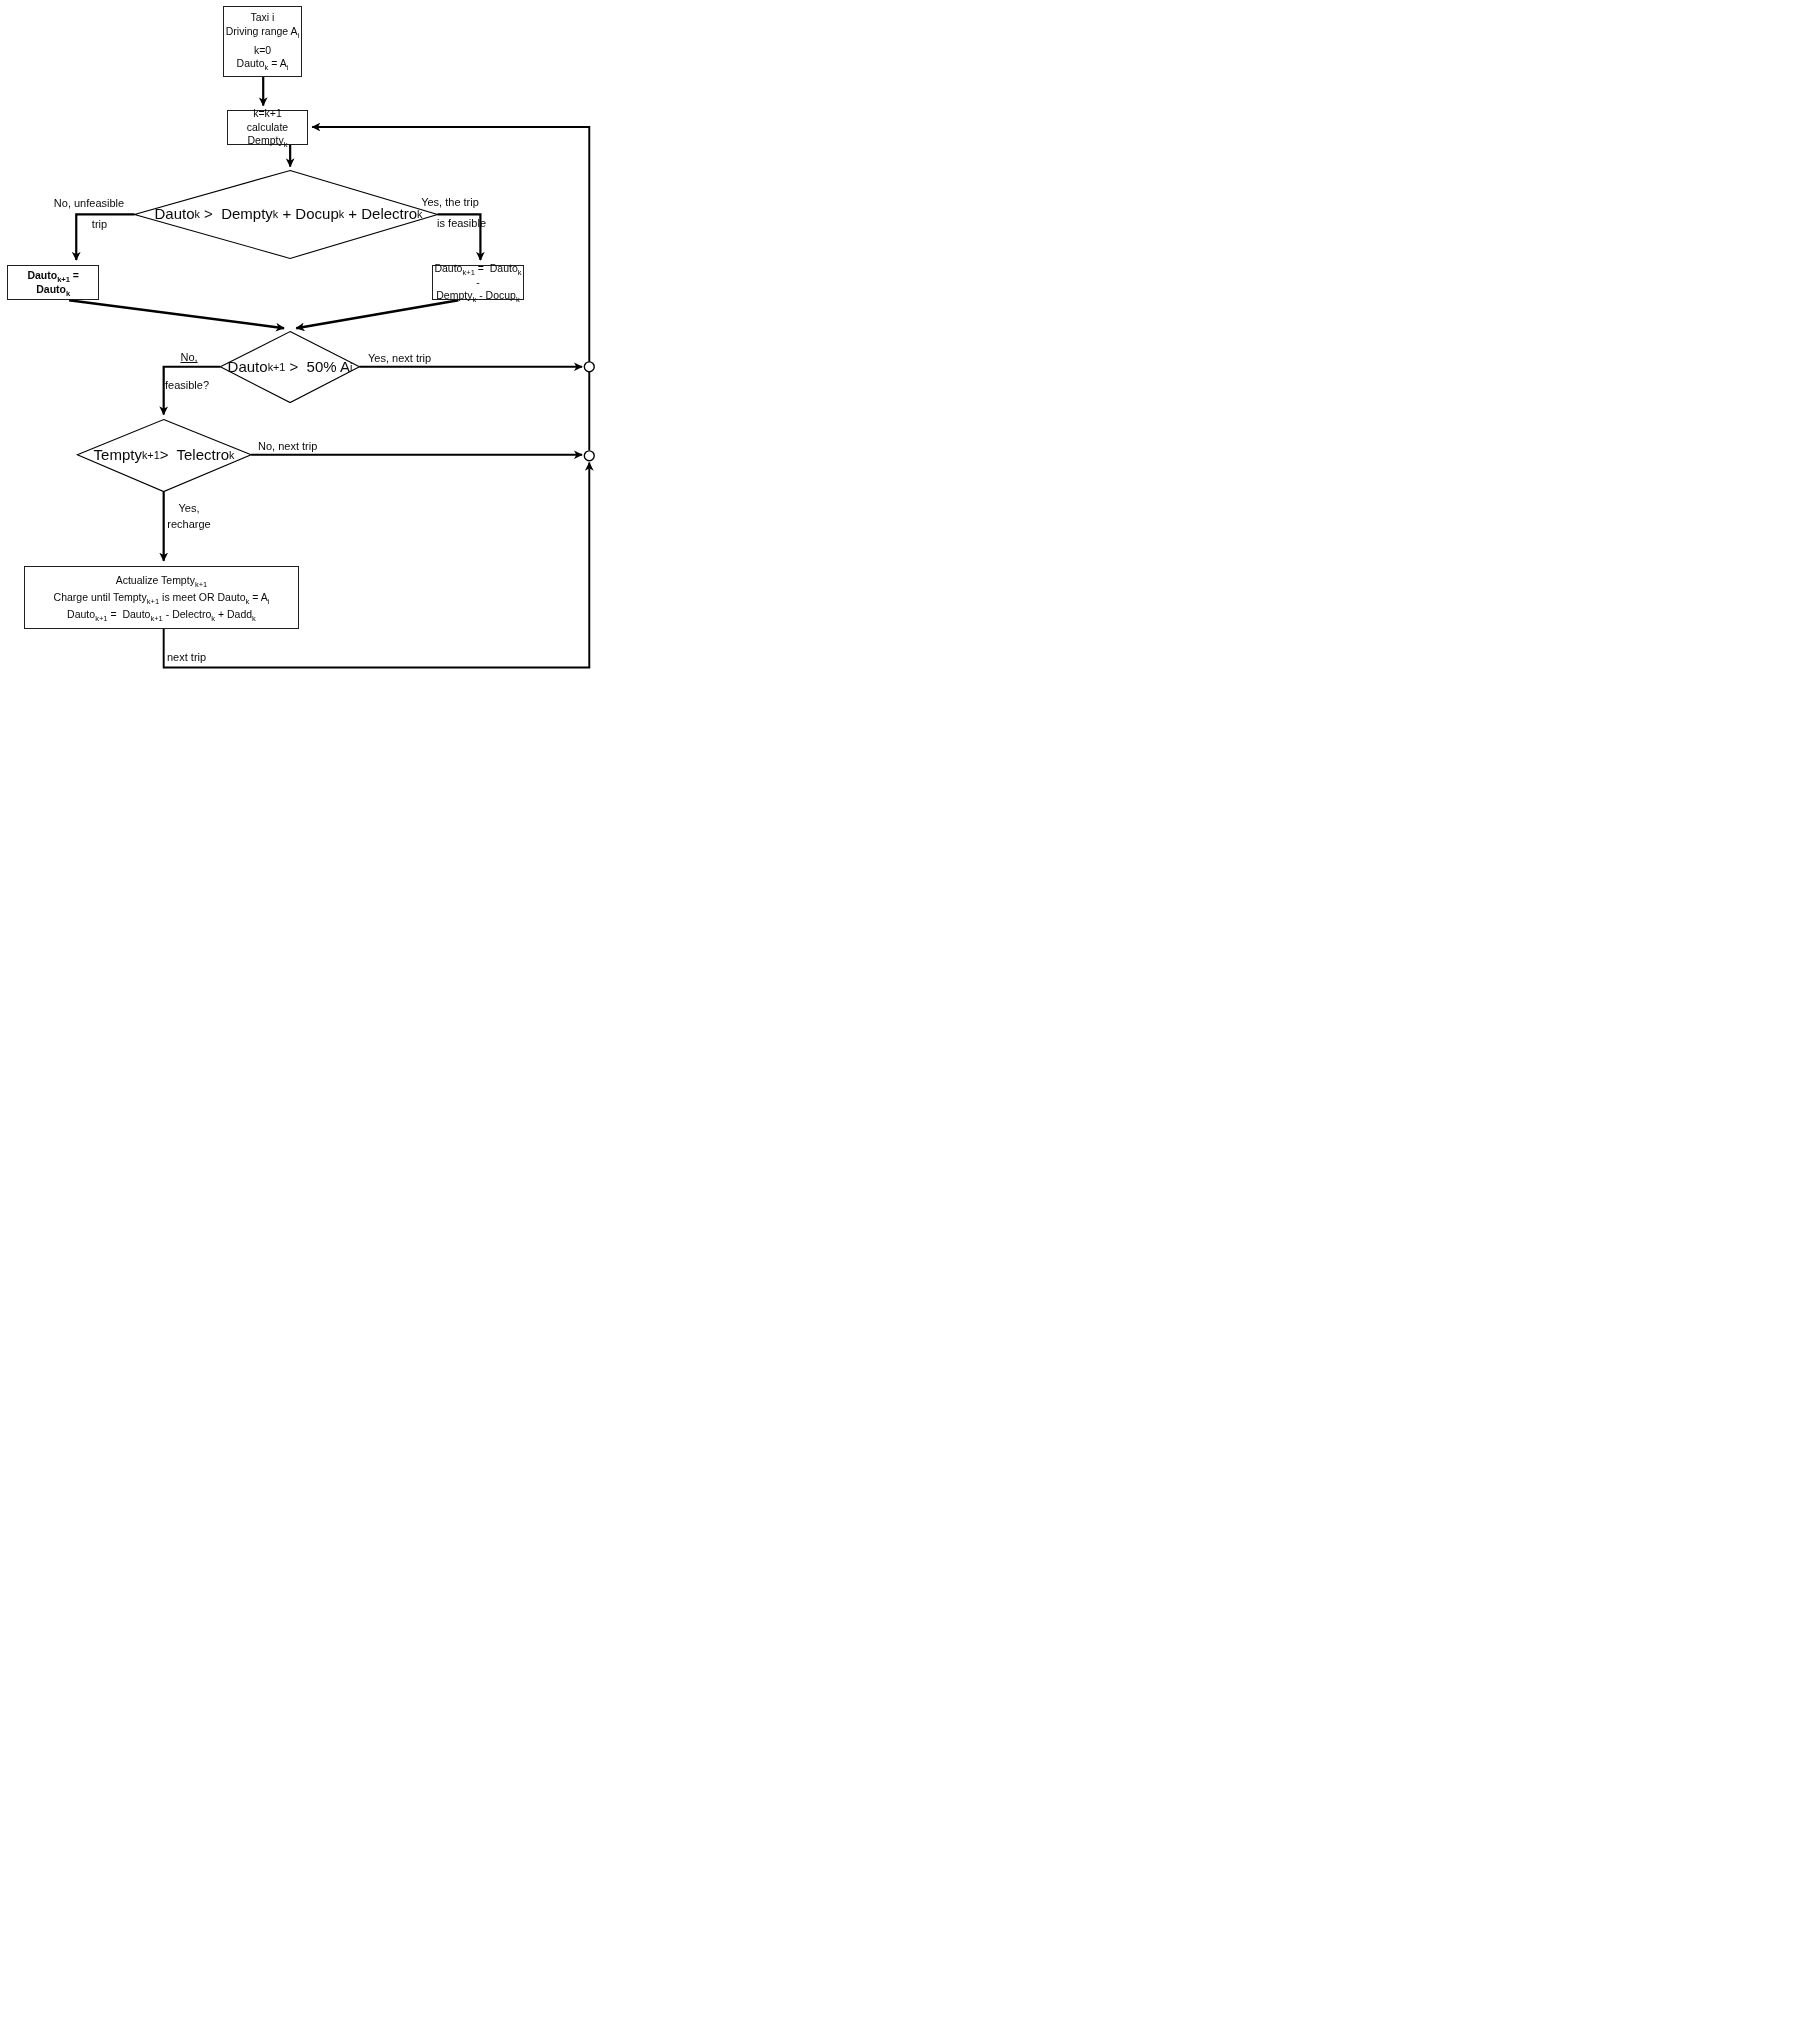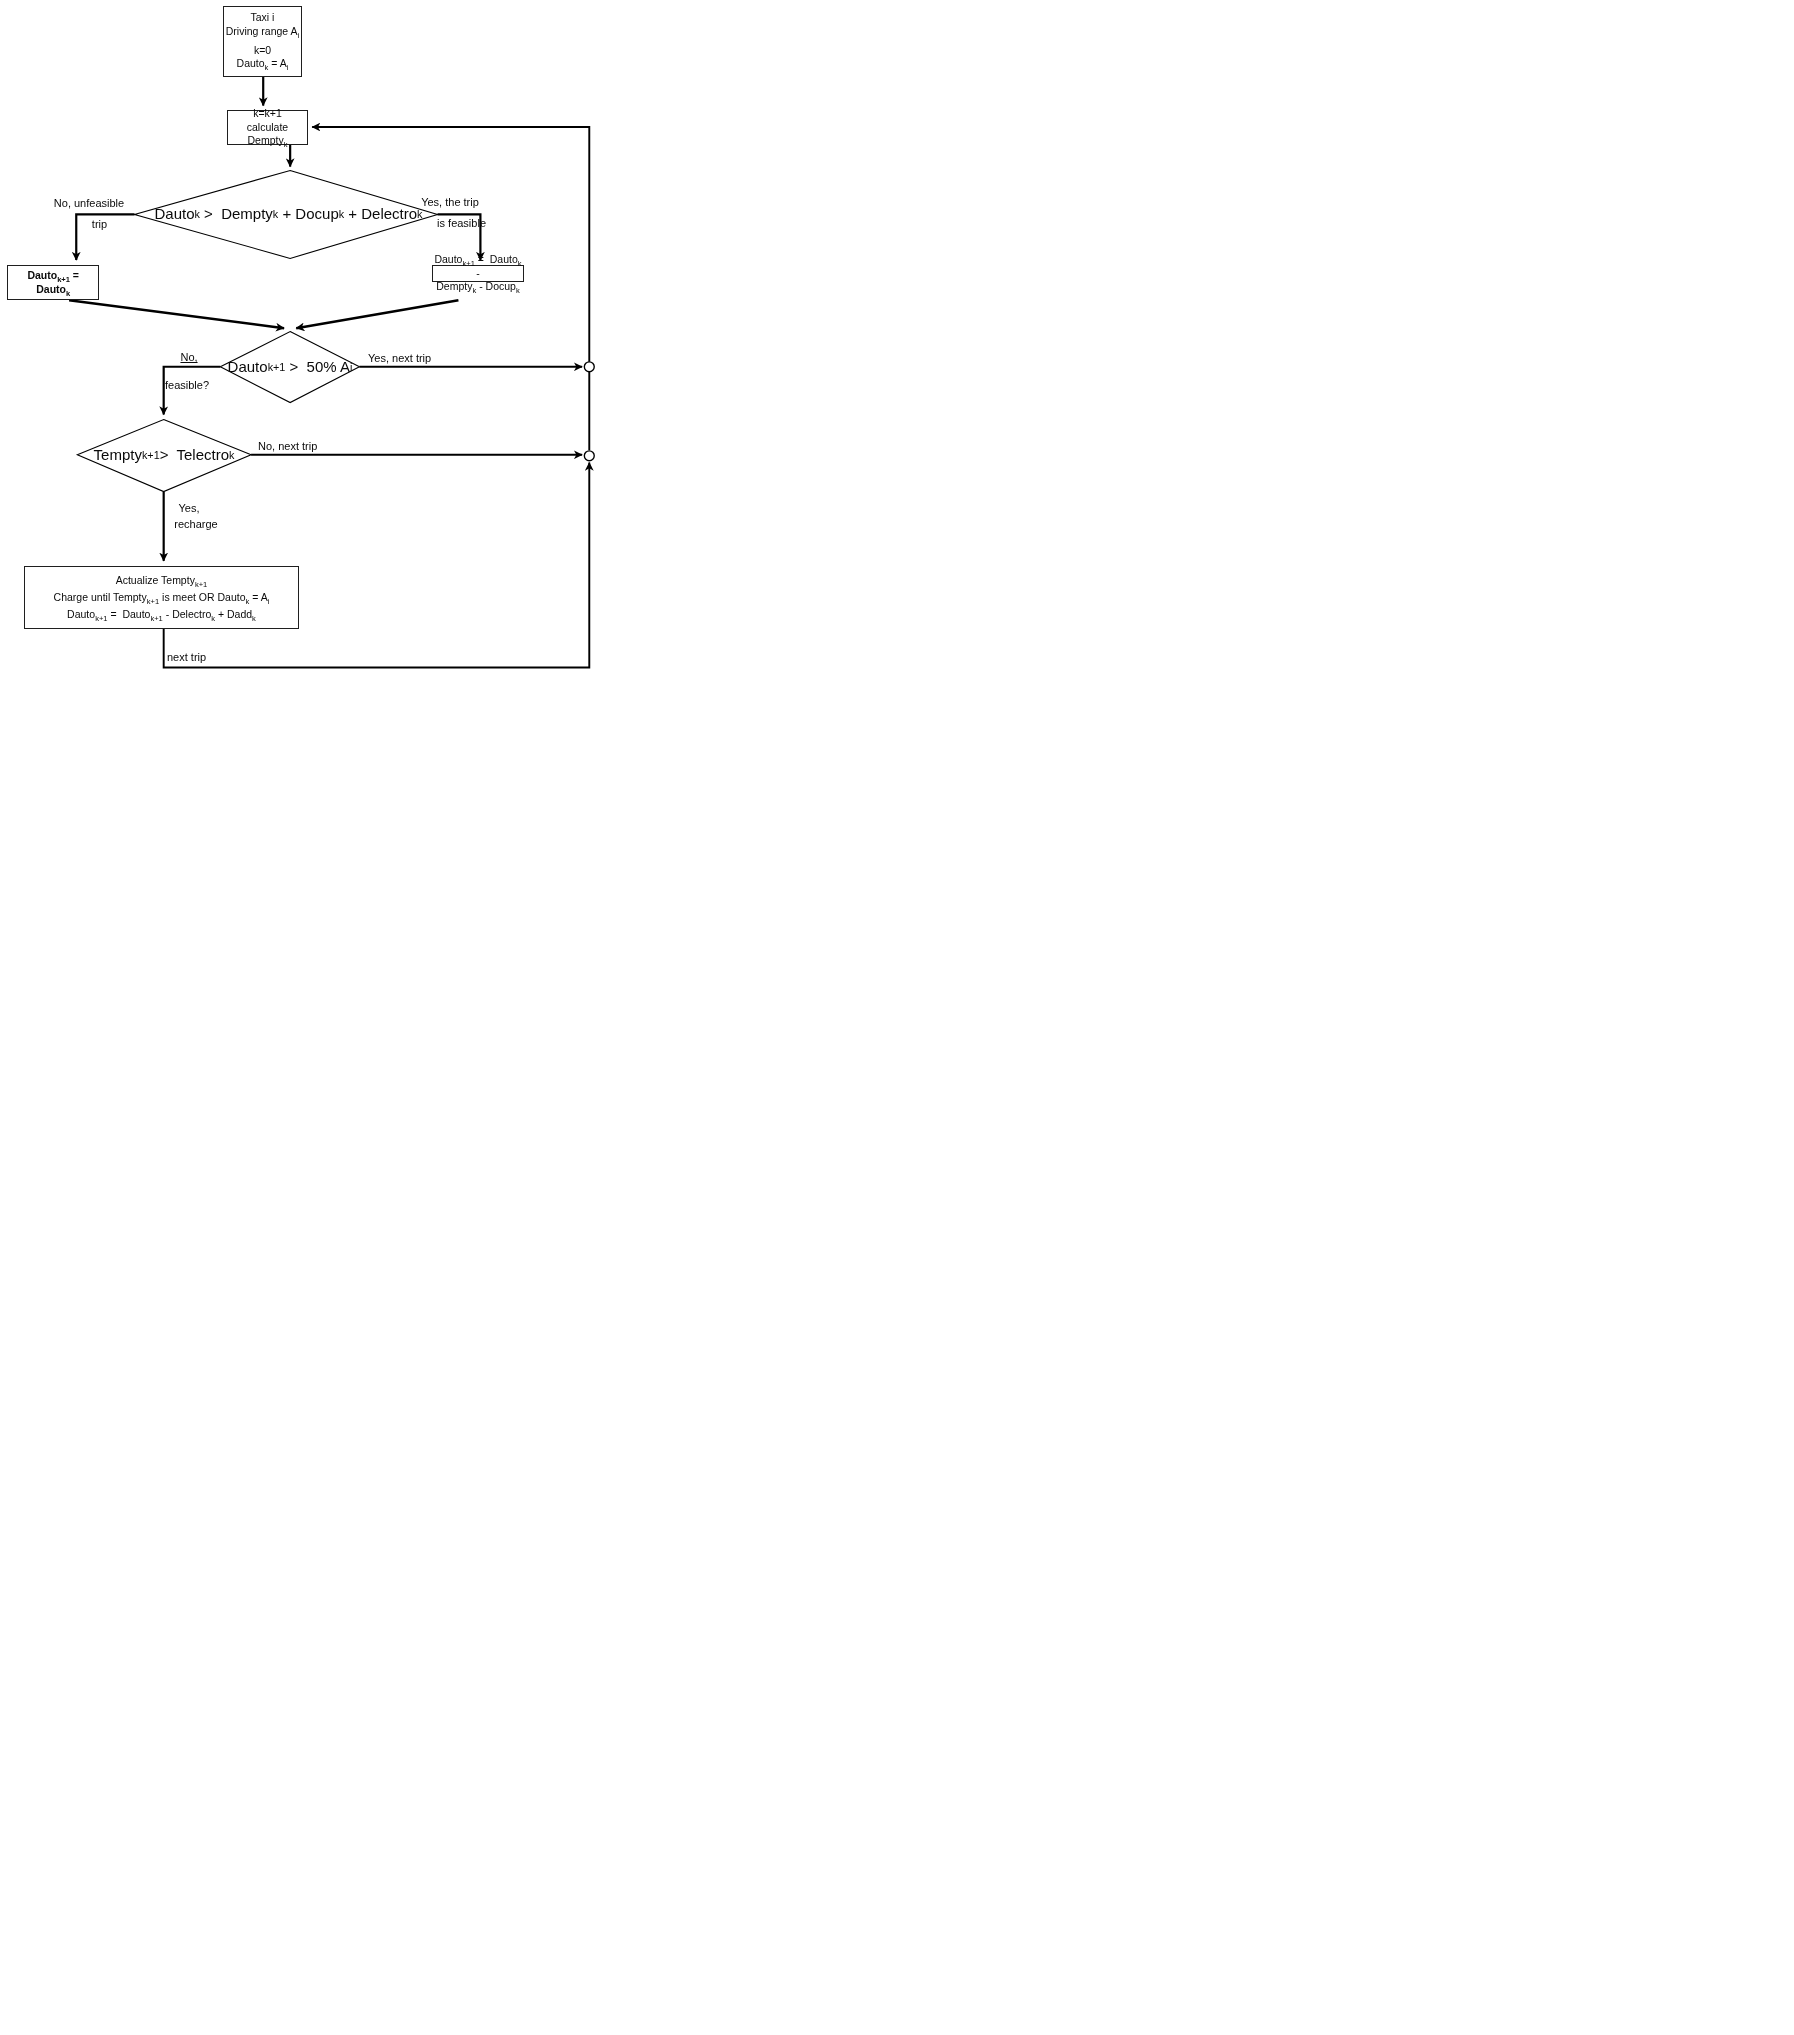--- a/index.html
+++ b/index.html
@@ -94,21 +94,21 @@
 
   <div class="node" style="left:227px;top:110px;width:81px;height:35px;">
     <div class="ln">k=k+1</div>
     <div class="ln">calculate Dempty<sub>k</sub></div>
   </div>
 
   <div class="node" style="left:7.2px;top:265px;width:92px;height:35px;font-weight:bold;">
     <div class="ln">Dauto<sub>k+1</sub> =  Dauto<sub>k</sub></div>
   </div>
 
-  <div class="node" style="left:432px;top:265px;width:92px;height:17px;">
+  <div class="node" style="left:432px;top:265px;width:92px;height:35px;">
     <div class="ln">Dauto<sub>k+1</sub> =  Dauto<sub>k</sub> -</div>
     <div class="ln">Dempty<sub>k</sub> - Docup<sub>k</sub></div>
   </div>
 
   <div class="node" style="left:24px;top:566px;width:275px;height:63px;line-height:17px;">
     <div class="ln">Actualize Tempty<sub>k+1</sub></div>
     <div class="ln">Charge until Tempty<sub>k+1</sub> is meet OR Dauto<sub>k</sub> = A<sub>i</sub></div>
     <div class="ln">Dauto<sub>k+1</sub> =  Dauto<sub>k+1</sub> - Delectro<sub>k</sub> + Dadd<sub>k</sub></div>
   </div>
 
@@ -123,18 +123,18 @@
   <div class="elabel ta-c" style="left:414px;top:217px;width:72px;text-align:right;">is feasible</div>
 
   <div class="elabel ta-c" style="left:171px;top:351px;width:36px;text-decoration:underline;">No,</div>
   <div class="elabel ta-l" style="left:165px;top:379px;width:72px;">feasible?</div>
 
   <div class="elabel ta-l" style="left:368px;top:352px;width:88px;">Yes, next trip</div>
 
   <div class="elabel ta-l" style="left:258px;top:440px;width:88px;">No, next trip</div>
 
   <div class="elabel ta-c" style="left:167px;top:502px;width:44px;">Yes,</div>
-  <div class="elabel ta-c" style="left:164px;top:518px;width:64px;">recharge</div>
+  <div class="elabel ta-c" style="left:157px;top:518px;width:64px;">recharge</div>
 
   <div class="elabel ta-l" style="left:167px;top:651px;width:66px;">next trip</div>
 
 </div>
 
 
 </body></html>

